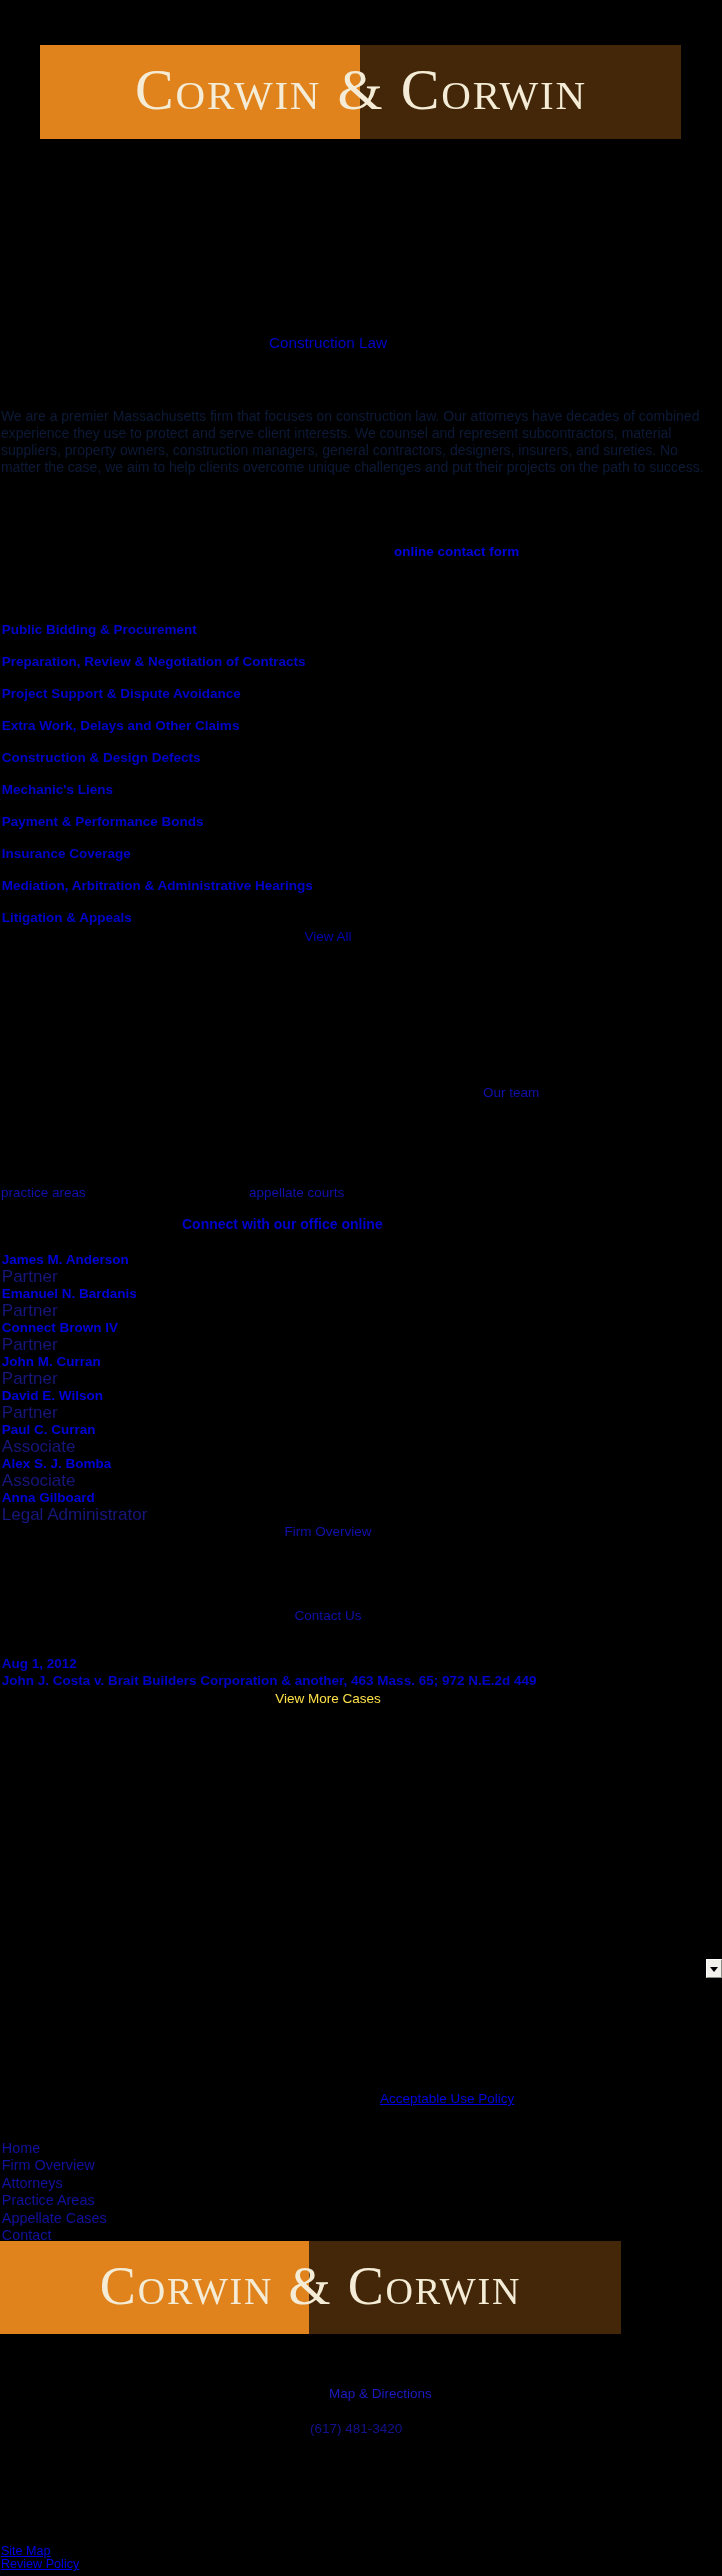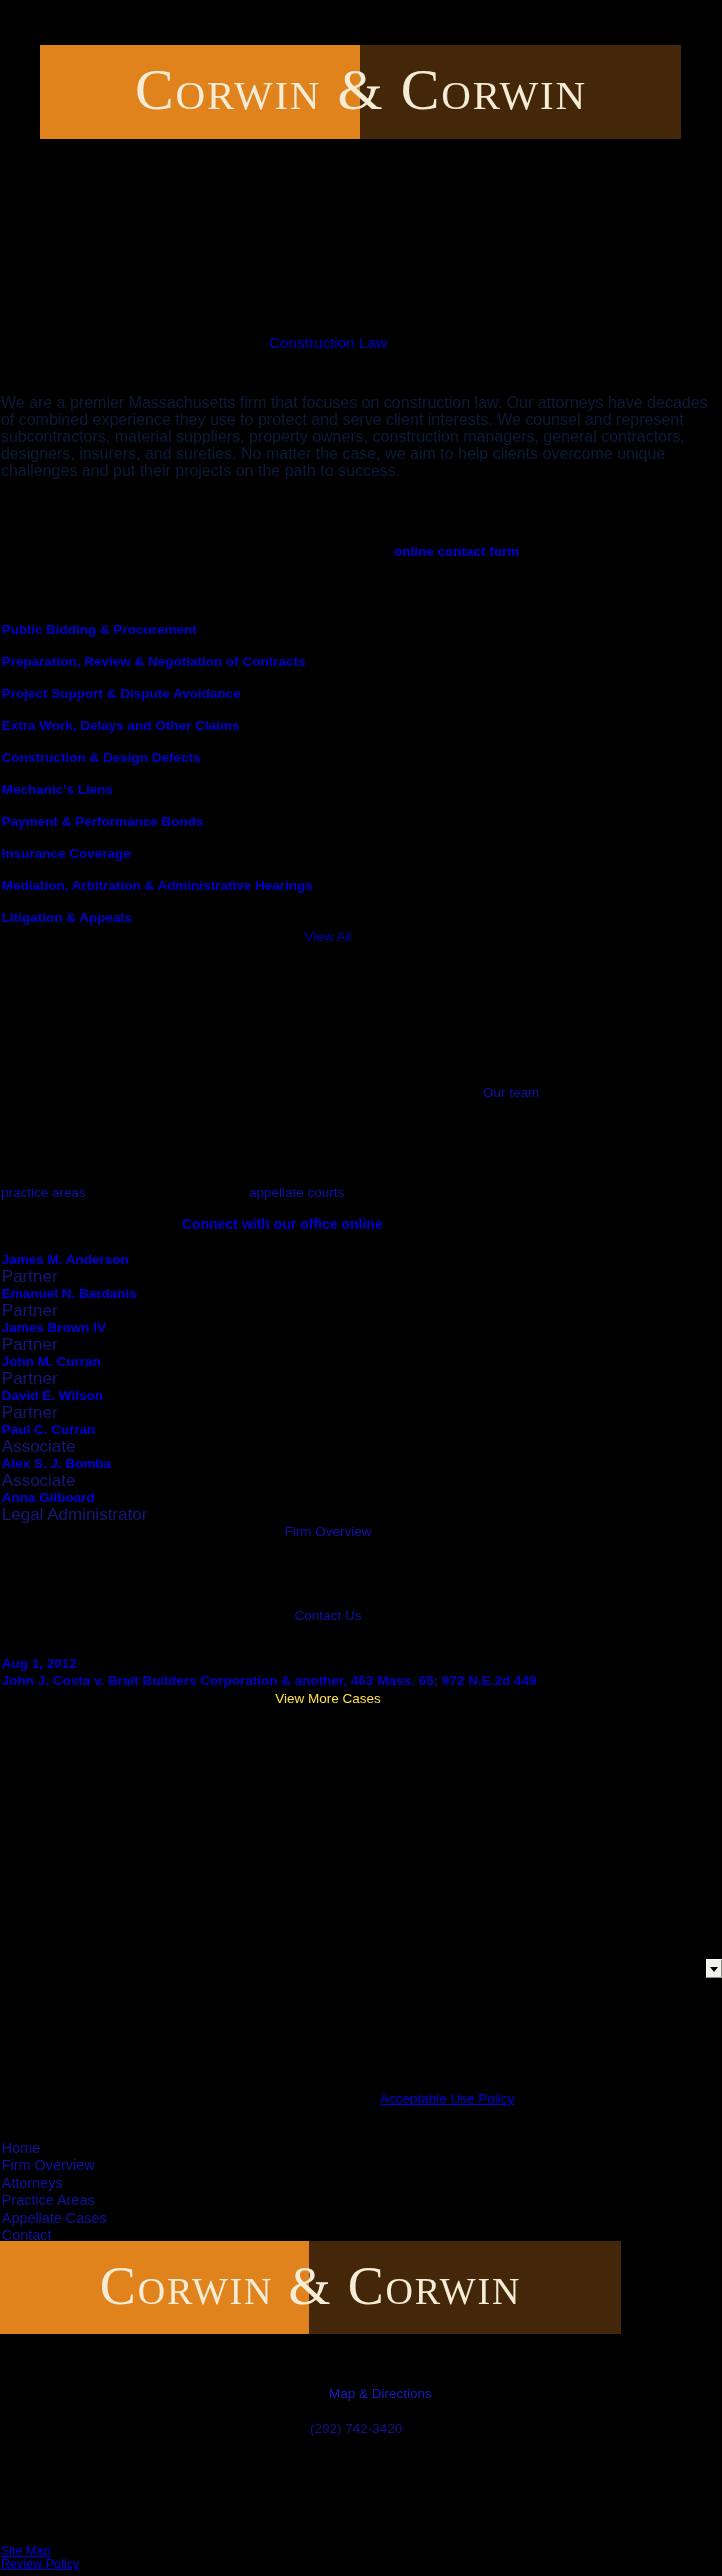--- a/index.html
+++ b/index.html
@@ -21,21 +21,21 @@
   .header-logo .logo-text{font-size:58px;}
   .footer-logo{left:0;top:2241px;width:621px;height:93px;}
   .footer-logo .half.orange{width:309px;}
   .footer-logo .half.brown{left:309px;width:312px;}
   .footer-logo .logo-text{font-size:54px;}
 
   
   .abs{position:absolute;white-space:nowrap;}
   .centered{left:0;width:656px;text-align:center;}
   .page-heading{top:334px;font-size:15.3px;color:#0000C8;font-weight:400;}
-  .intro{position:absolute;left:0.9px;top:378px;width:720px;font-size:16px;line-height:17px;
+  .intro{position:absolute;left:0.9px;top:394px;width:720px;font-size:14px;line-height:17px;
          color:#0C1A38;white-space:normal;}
   .contact-form-link{left:394px;top:544px;font-size:13.5px;font-weight:bold;color:#0000DC;}
 
   .practice-list{position:absolute;left:1.8px;top:621px;margin:0;padding:0;list-style:none;}
   .practice-list li{height:32px;}
   .practice-list a{font-size:13.5px;font-weight:bold;color:#0001CB;white-space:nowrap;}
 
   .view-all{top:929px;font-size:13.5px;color:#0000B2;}
   .our-team{left:483px;top:1085px;font-size:13.5px;color:#1010AC;}
   .pa-link{left:0.9px;top:1185px;font-size:13.5px;color:#1010AC;}
@@ -146,21 +146,21 @@
         <a class="atty-name">James M. Anderson</a>
         <div class="atty-title">Partner</div>
       </div>
 
       <div class="atty">
         <a class="atty-name">Emanuel N. Bardanis</a>
         <div class="atty-title">Partner</div>
       </div>
 
       <div class="atty">
-        <a class="atty-name">James Brown IV</a>
+        <a class="atty-name">Connect Brown IV</a>
         <div class="atty-title">Partner</div>
       </div>
 
       <div class="atty">
         <a class="atty-name">John M. Curran</a>
         <div class="atty-title">Partner</div>
       </div>
 
       <div class="atty">
         <a class="atty-name">David E. Wilson</a>
@@ -223,19 +223,19 @@
       </li>
     </ul>
 
   <a class="logo footer-logo">
     <span class="half orange"></span>
     <span class="half brown"></span>
     <span class="logo-text">Corwin &amp; Corwin</span>
   </a>
 
   <a class="abs map-directions">Map &amp; Directions</a>
-  <a class="abs phone">(292) 742-3420</a>
+  <a class="abs phone">(617) 481-3420</a>
 
   <a class="abs site-map">Site Map</a>
   <a class="abs privacy">Review Policy</a>
 
 </div>
 
 
 </body></html>

